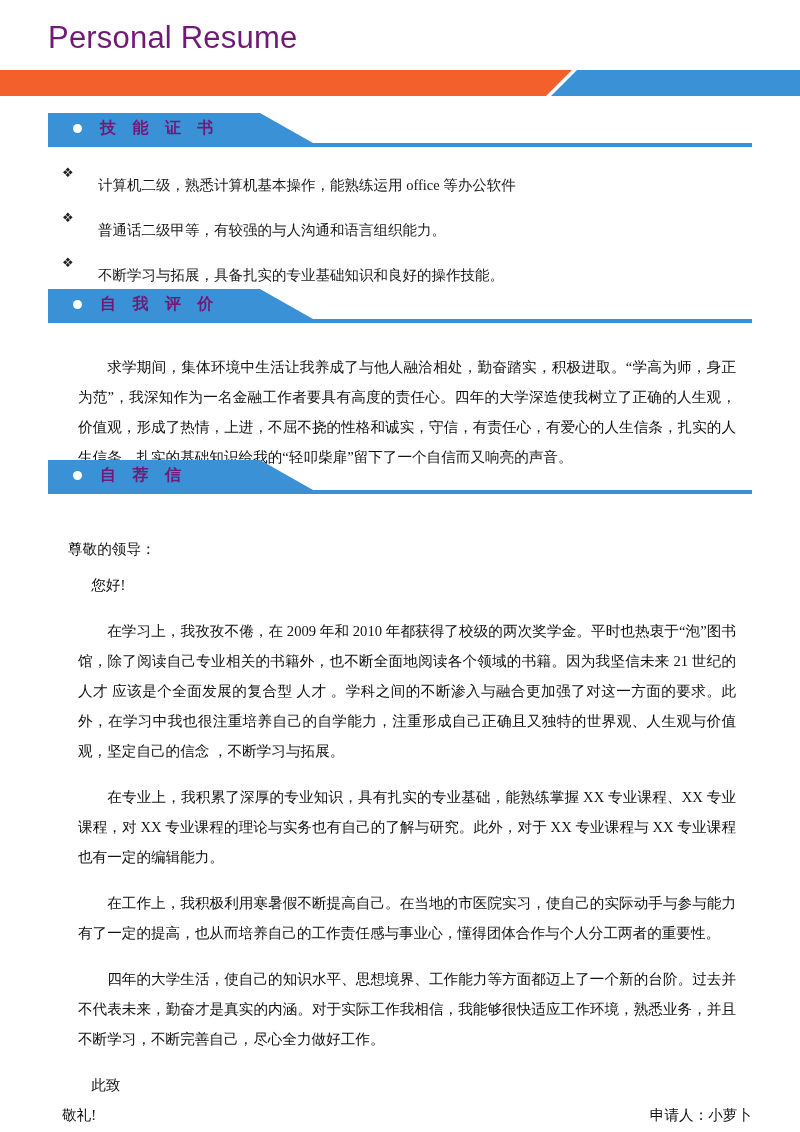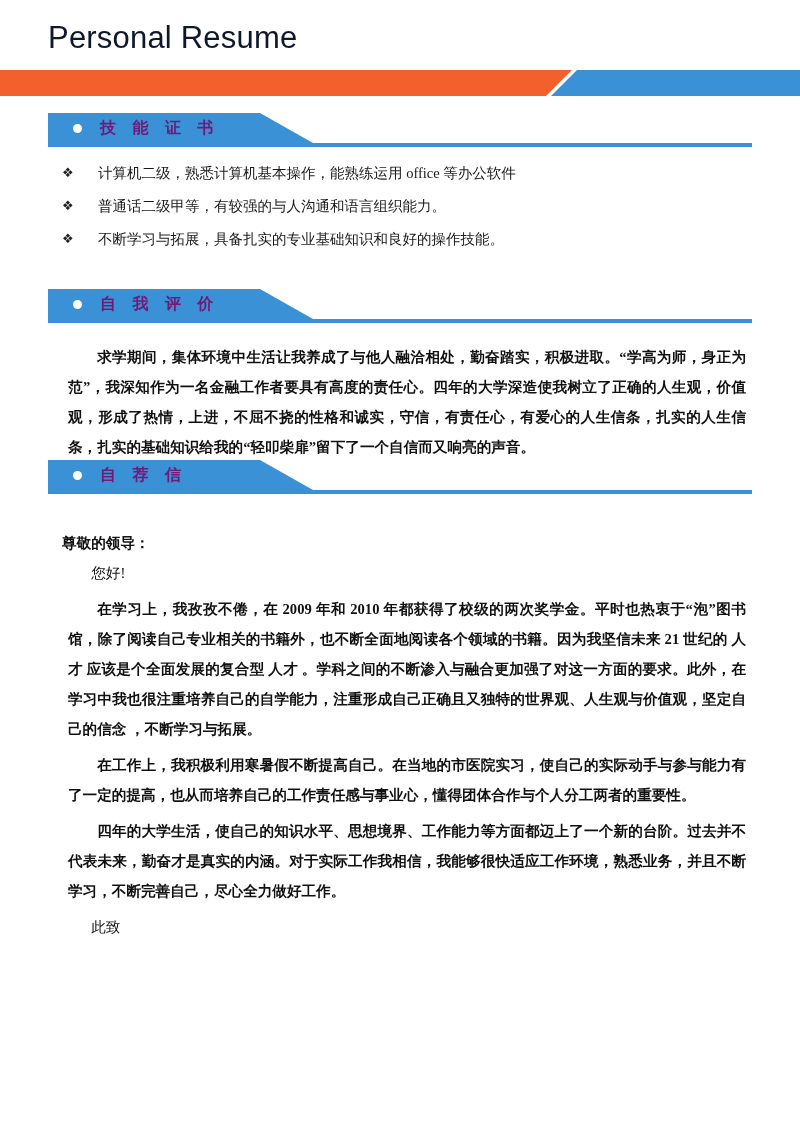--- a/index.html
+++ b/index.html
@@ -18,21 +18,21 @@
 
   
   .page-title {
     position: absolute;
     left: 48px;
     top: 20px;
     font-family: "Liberation Sans", "DejaVu Sans", sans-serif;
     font-size: 31px;
     font-weight: 400;
     letter-spacing: 0.2px;
-    color: #0f172a;
+    color: #701a75;
     white-space: nowrap;
   }
 
   
   .banner {
     position: absolute;
     left: 0;
     top: 70px;
     width: 800px;
     height: 26px;
@@ -124,40 +124,41 @@
   }
   .bullet-mark {
     width: 36px;
     flex: 0 0 36px;
     font-size: 13px;
     line-height: 20px;
     color: #222;
   }
   .bullet-text {
     flex: 1 1 auto;
+    margin-top: 12px;
   }
 
   
   .body-block {
     position: absolute;
     left: 62px;
     width: 690px;
     font-size: 14.6px;
     line-height: 30px;
     text-align: justify;
     text-justify: inter-ideograph;
     color: #111111;
   }
   #eval-body   { top: 336px; }
   #letter-body { top: 528px; }
 
-  .para { margin: 6px; font-weight: bold; }
+  .para { margin: 16px; }
   .para.indent { text-indent: 2em; }
 
-  .salutation { margin: 0; font-weight: bold; }
+  .salutation { margin: 6px; }
   .greeting { margin: 0; text-indent: 2em; }
 
   .closing-1 { margin: 0; text-indent: 2em; }
   .closing-2 {
     margin: 0;
     display: flex;
     justify-content: space-between;
     align-items: baseline;
   }
   .closing-2 .sig {
@@ -211,16 +212,21 @@
   <div class="bar-main"></div>
   <div class="bar-line"></div>
   <div class="dot"></div>
   <div class="head-text">自 荐 信</div>
 </div>
 
 <div class="body-block" id="letter-body">
   <p class="salutation">尊敬的领导：</p>
   <p class="greeting">您好!</p>
   <p class="para indent">在学习上，我孜孜不倦，在 2009 年和 2010 年都获得了校级的两次奖学金。平时也热衷于“泡”图书馆，除了阅读自己专业相关的书籍外，也不断全面地阅读各个领域的书籍。因为我坚信未来 21 世纪的 人才 应该是个全面发展的复合型 人才 。学科之间的不断渗入与融合更加强了对这一方面的要求。此外，在学习中我也很注重培养自己的自学能力，注重形成自己正确且又独特的世界观、人生观与价值观，坚定自己的信念 ，不断学习与拓展。</p>
+  <p class="para indent">在专业上，我积累了深厚的专业知识，具有扎实的专业基础，能熟练掌握 XX 专业课程、XX 专业课程，对 XX 专业课程的理论与实务也有自己的了解与研究。此外，对于 XX 专业课程与 XX 专业课程也有一定的编辑能力。</p>
   <p class="para indent">在工作上，我积极利用寒暑假不断提高自己。在当地的市医院实习，使自己的实际动手与参与能力有了一定的提高，也从而培养自己的工作责任感与事业心，懂得团体合作与个人分工两者的重要性。</p>
   <p class="para indent">四年的大学生活，使自己的知识水平、思想境界、工作能力等方面都迈上了一个新的台阶。过去并不代表未来，勤奋才是真实的内涵。对于实际工作我相信，我能够很快适应工作环境，熟悉业务，并且不断学习，不断完善自己，尽心全力做好工作。</p>
   <p class="closing-1">此致</p>
+  <p class="closing-2">
+    <span>敬礼!</span>
+    <span class="sig">申请人：小萝卜</span>
+  </p>
 </div>
 
 </body></html>

